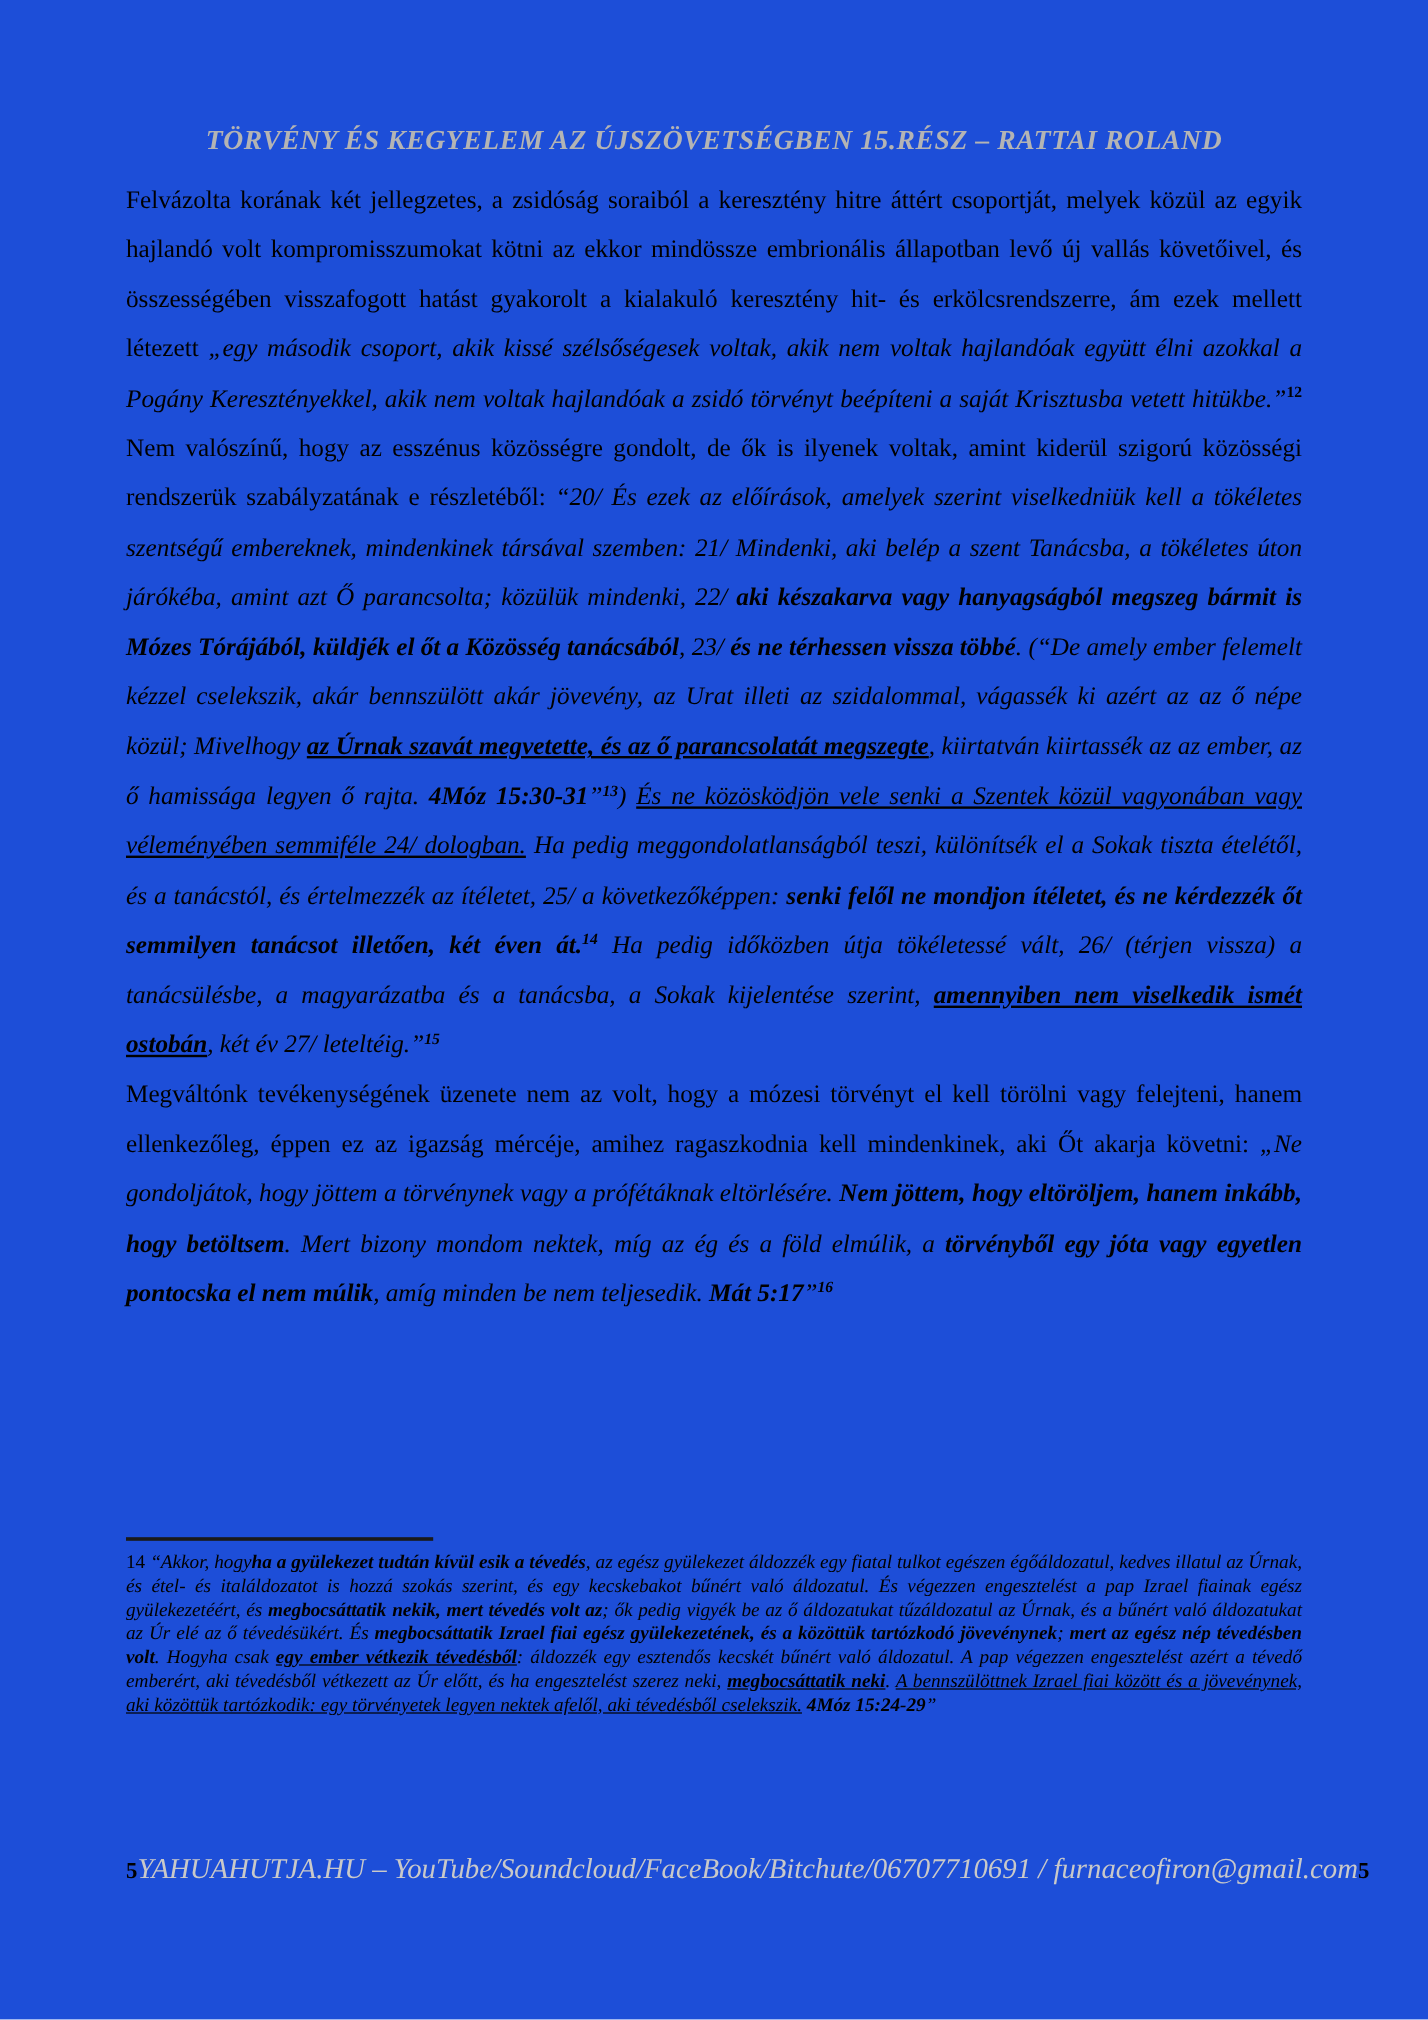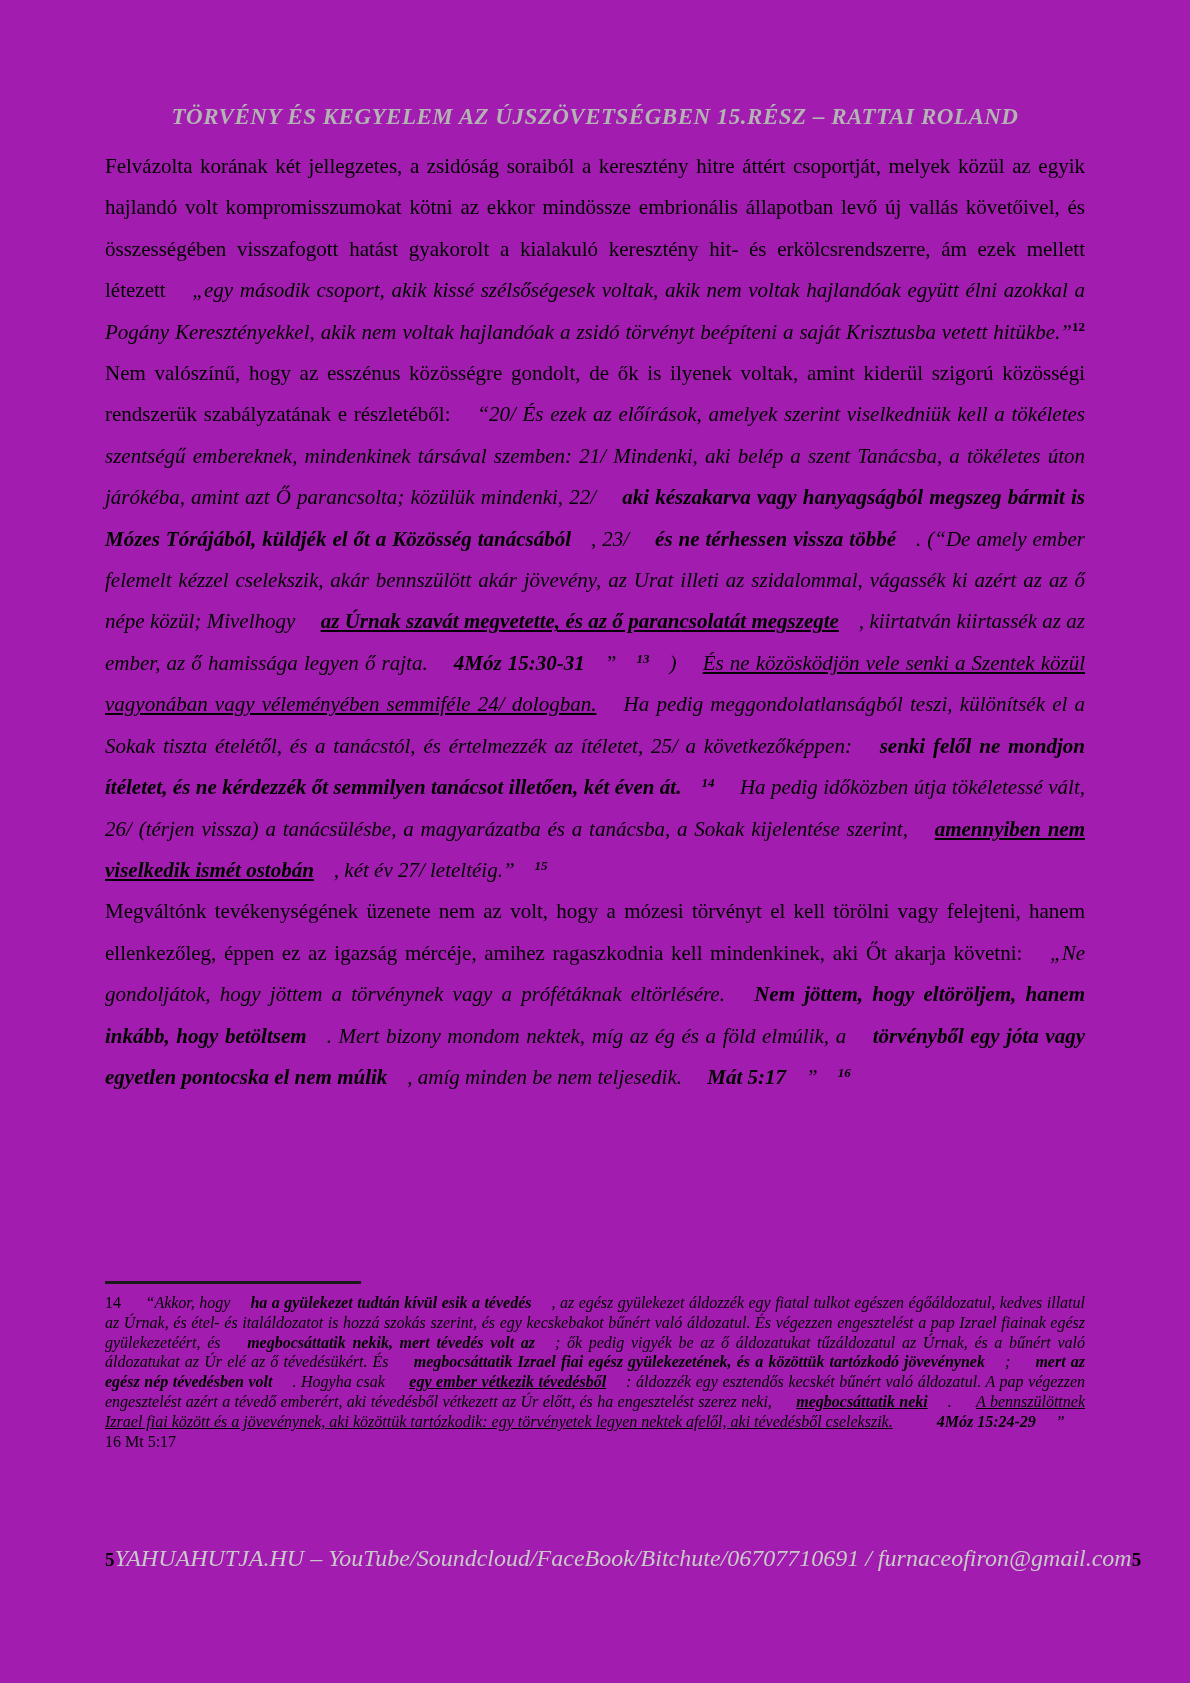--- a/index.html
+++ b/index.html
@@ -1,21 +1,21 @@
 <!DOCTYPE html>
 <html><head>
 <meta charset="utf-8">
 <style>
   * { margin: 0; padding: 0; box-sizing: border-box; }
   html, body { background: #ffffff; }
   .page {
     position: relative;
     width: 1190px;
     height: 1683px;
-    background: #a21caf;
+    background: #1d4ed8;
     overflow: hidden;
     font-family: "Liberation Serif", serif;
     color: #000000;
   }
   .header {
     position: absolute;
     top: 104px;
     left: 105px;
     width: 980px;
     text-align: center;
@@ -67,42 +67,41 @@
   .watermark {
     flex: 1;
     text-align: right;
     font-style: italic;
     font-size: 24px;
     color: #c9c9c9;
     white-space: nowrap;
   }
   
   .rs-b { font-weight: bold; }
-  .rs-i { font-style: italic; margin-left: 20px; }
+  .rs-i { font-style: italic; }
   .rs-u { text-decoration: underline; }
   .rs-p { font-size: 0.62em; position: relative; top: -0.55em; line-height: 0; font-weight: bold; }
 </style>
 </head>
 <body>
 
 <div class="page">
 
   <div class="header">
     <span>TÖRVÉNY ÉS KEGYELEM AZ ÚJSZÖVETSÉGBEN 15.RÉSZ – RATTAI ROLAND</span>
   </div>
 
   <div class="body-text">
     <p class="para"><span>Felvázolta korának két jellegzetes, a zsidóság soraiból a keresztény hitre áttért csoportját, melyek közül az egyik hajlandó volt kompromisszumokat kötni az ekkor mindössze embrionális állapotban levő új vallás követőivel, és összességében visszafogott hatást gyakorolt a kialakuló keresztény hit- és erkölcsrendszerre, ám ezek mellett létezett </span><span class="rs-i">„egy második csoport, akik kissé szélsőségesek voltak, akik nem voltak hajlandóak együtt élni azokkal a Pogány Keresztényekkel, akik nem voltak hajlandóak a zsidó törvényt beépíteni a saját Krisztusba vetett hitükbe.”</span><span class="rs-p">12</span><span> Nem valószínű, hogy az esszénus közösségre gondolt, de ők is ilyenek voltak, amint kiderül szigorú közösségi rendszerük szabályzatának e részletéből: </span><span class="rs-i">“20/ És ezek az előírások, amelyek szerint viselkedniük kell a tökéletes szentségű embereknek, mindenkinek társával szemben: 21/ Mindenki, aki belép a szent Tanácsba, a tökéletes úton járókéba, amint azt Ő parancsolta; közülük mindenki, 22/ </span><span class="rs-b rs-i">aki készakarva vagy hanyagságból megszeg bármit is Mózes Tórájából, küldjék el őt a Közösség tanácsából</span><span class="rs-i">, 23/ </span><span class="rs-b rs-i">és ne térhessen vissza többé</span><span class="rs-i">. (“De amely ember felemelt kézzel cselekszik, akár bennszülött akár jövevény, az Urat illeti az szidalommal, vágassék ki azért az az ő népe közül; Mivelhogy </span><span class="rs-b rs-i rs-u">az Úrnak szavát megvetette, és az ő parancsolatát megszegte</span><span class="rs-i">, kiirtatván kiirtassék az az ember, az ő hamissága legyen ő rajta. </span><span class="rs-b rs-i">4Móz 15:30-31</span><span class="rs-i">”</span><span class="rs-i rs-p">13</span><span class="rs-i">) </span><span class="rs-i rs-u">És ne közösködjön vele senki a Szentek közül vagyonában vagy véleményében semmiféle 24/ dologban.</span><span class="rs-i"> Ha pedig meggondolatlanságból teszi, különítsék el a Sokak tiszta ételétől, és a tanácstól, és értelmezzék az ítéletet, 25/ a következőképpen: </span><span class="rs-b rs-i">senki felől ne mondjon ítéletet, és ne kérdezzék őt semmilyen tanácsot illetően, két éven át.</span><span class="rs-i rs-p">14</span><span class="rs-i"> Ha pedig időközben útja tökéletessé vált, 26/ (térjen vissza) a tanácsülésbe, a magyarázatba és a tanácsba, a Sokak kijelentése szerint, </span><span class="rs-b rs-i rs-u">amennyiben nem viselkedik ismét ostobán</span><span class="rs-i">, két év 27/ leteltéig.”</span><span class="rs-i rs-p">15</span></p>
     <p class="para"><span>Megváltónk tevékenységének üzenete nem az volt, hogy a mózesi törvényt el kell törölni vagy felejteni, hanem ellenkezőleg, éppen ez az igazság mércéje, amihez ragaszkodnia kell mindenkinek, aki Őt akarja követni: </span><span class="rs-i">„Ne gondoljátok, hogy jöttem a törvénynek vagy a prófétáknak eltörlésére. </span><span class="rs-b rs-i">Nem jöttem, hogy eltöröljem, hanem inkább, hogy betöltsem</span><span class="rs-i">. Mert bizony mondom nektek, míg az ég és a föld elmúlik, a </span><span class="rs-b rs-i">törvényből egy jóta vagy egyetlen pontocska el nem múlik</span><span class="rs-i">, amíg minden be nem teljesedik. </span><span class="rs-b rs-i">Mát 5:17</span><span class="rs-i">”</span><span class="rs-i rs-p">16</span></p>
   </div>
 
   <div class="footnotes">
     <div class="fn-separator"></div>
     <div class="footnote"><span>14 </span><span class="rs-i">“Akkor, hogy</span><span class="rs-b rs-i">ha a gyülekezet tudtán kívül esik a tévedés</span><span class="rs-i">, az egész gyülekezet áldozzék egy fiatal tulkot egészen égőáldozatul, kedves illatul az Úrnak, és étel- és italáldozatot is hozzá szokás szerint, és egy kecskebakot bűnért való áldozatul. És végezzen engesztelést a pap Izrael fiainak egész gyülekezetéért, és </span><span class="rs-b rs-i">megbocsáttatik nekik, mert tévedés volt az</span><span class="rs-i">; ők pedig vigyék be az ő áldozatukat tűzáldozatul az Úrnak, és a bűnért való áldozatukat az Úr elé az ő tévedésükért. És </span><span class="rs-b rs-i">megbocsáttatik Izrael fiai egész gyülekezetének, és a közöttük tartózkodó jövevénynek</span><span class="rs-i">; </span><span class="rs-b rs-i">mert az egész nép tévedésben volt</span><span class="rs-i">. Hogyha csak </span><span class="rs-b rs-i rs-u">egy ember vétkezik tévedésből</span><span class="rs-i">: áldozzék egy esztendős kecskét bűnért való áldozatul. A pap végezzen engesztelést azért a tévedő emberért, aki tévedésből vétkezett az Úr előtt, és ha engesztelést szerez neki, </span><span class="rs-b rs-i rs-u">megbocsáttatik neki</span><span class="rs-i">. </span><span class="rs-i rs-u">A bennszülöttnek Izrael fiai között és a jövevénynek, aki közöttük tartózkodik: egy törvényetek legyen nektek afelől, aki tévedésből cselekszik.</span><span class="rs-i"> </span><span class="rs-b rs-i">4Móz 15:24-29</span><span class="rs-i">”</span></div>
-    <div class="footnote"><span>16 Mt 5:17</span></div>
   </div>
 
   <div class="footer">
     <span class="pageno left">5</span>
     <span class="watermark">YAHUAHUTJA.HU – YouTube/Soundcloud/FaceBook/Bitchute/06707710691 / furnaceofiron@gmail.com</span>
     <span class="pageno right">5</span>
   </div>
 
 </div>
 

